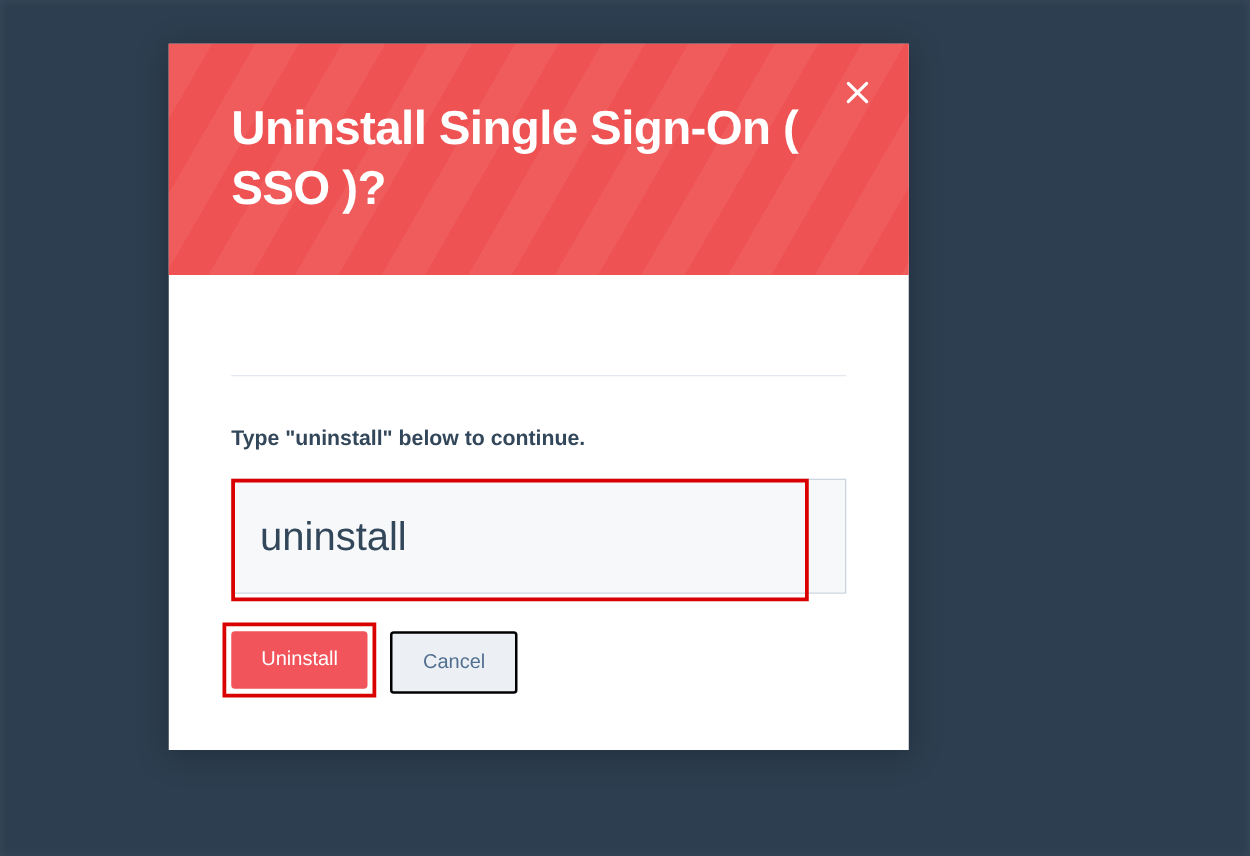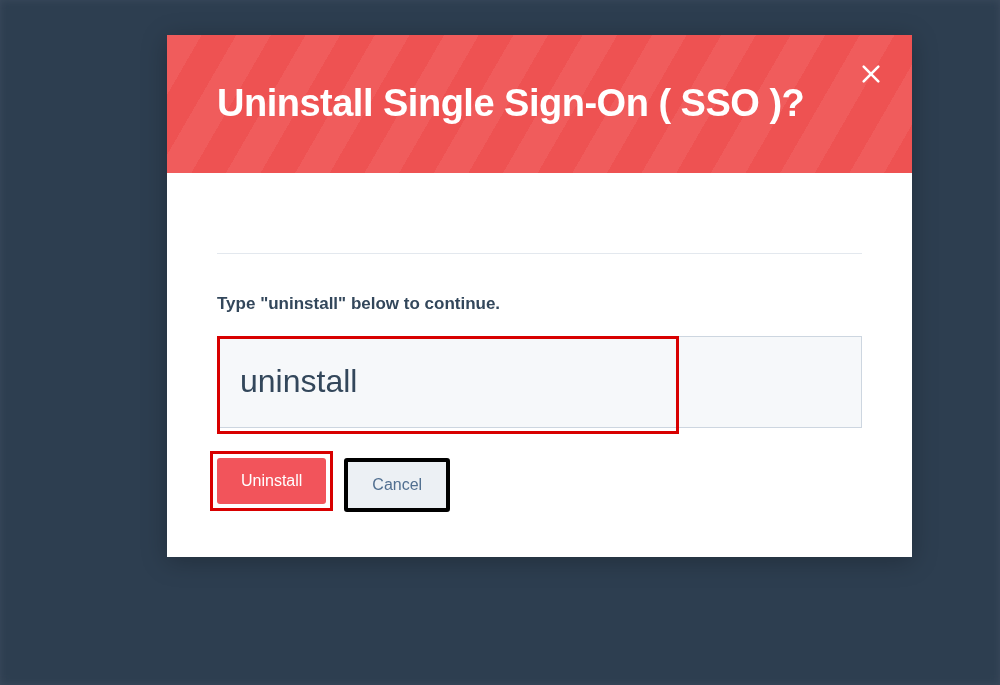--- a/index.html
+++ b/index.html
@@ -19,24 +19,23 @@
     }
     .backdrop-content {
       padding: 40px 30px;
       color: #3a4a5a;
       opacity: 0.6;
     }
     .modal {
       position: absolute;
       left: 135px;
       top: 35px;
-      width: 745px;
+      width: 592px;
       background: #ffffff;
       box-shadow: 0 4px 24px rgba(0,0,0,0.25);
-      margin-left: 32px;
     }
     .modal-header {
       background: repeating-linear-gradient(
         120deg,
         #f05c5c 0px,
         #f05c5c 30px,
         #ee5252 30px,
         #ee5252 60px
       );
       padding: 45px 50px 45px 50px;
@@ -138,21 +137,21 @@
       border-radius: 3px;
       font-family: inherit;
     }
     .btn-primary {
       background: #f2545b;
       color: #ffffff;
     }
     .btn-secondary {
       background: #ecf0f4;
       color: #516f90;
-      border: 4px solid #000000;
+      border: 2px solid #000000;
     }
   </style>
 </head>
 <body>
 
 <div class="backdrop">
   <div class="backdrop-content"></div>
 </div>
 
 <div class="modal">

